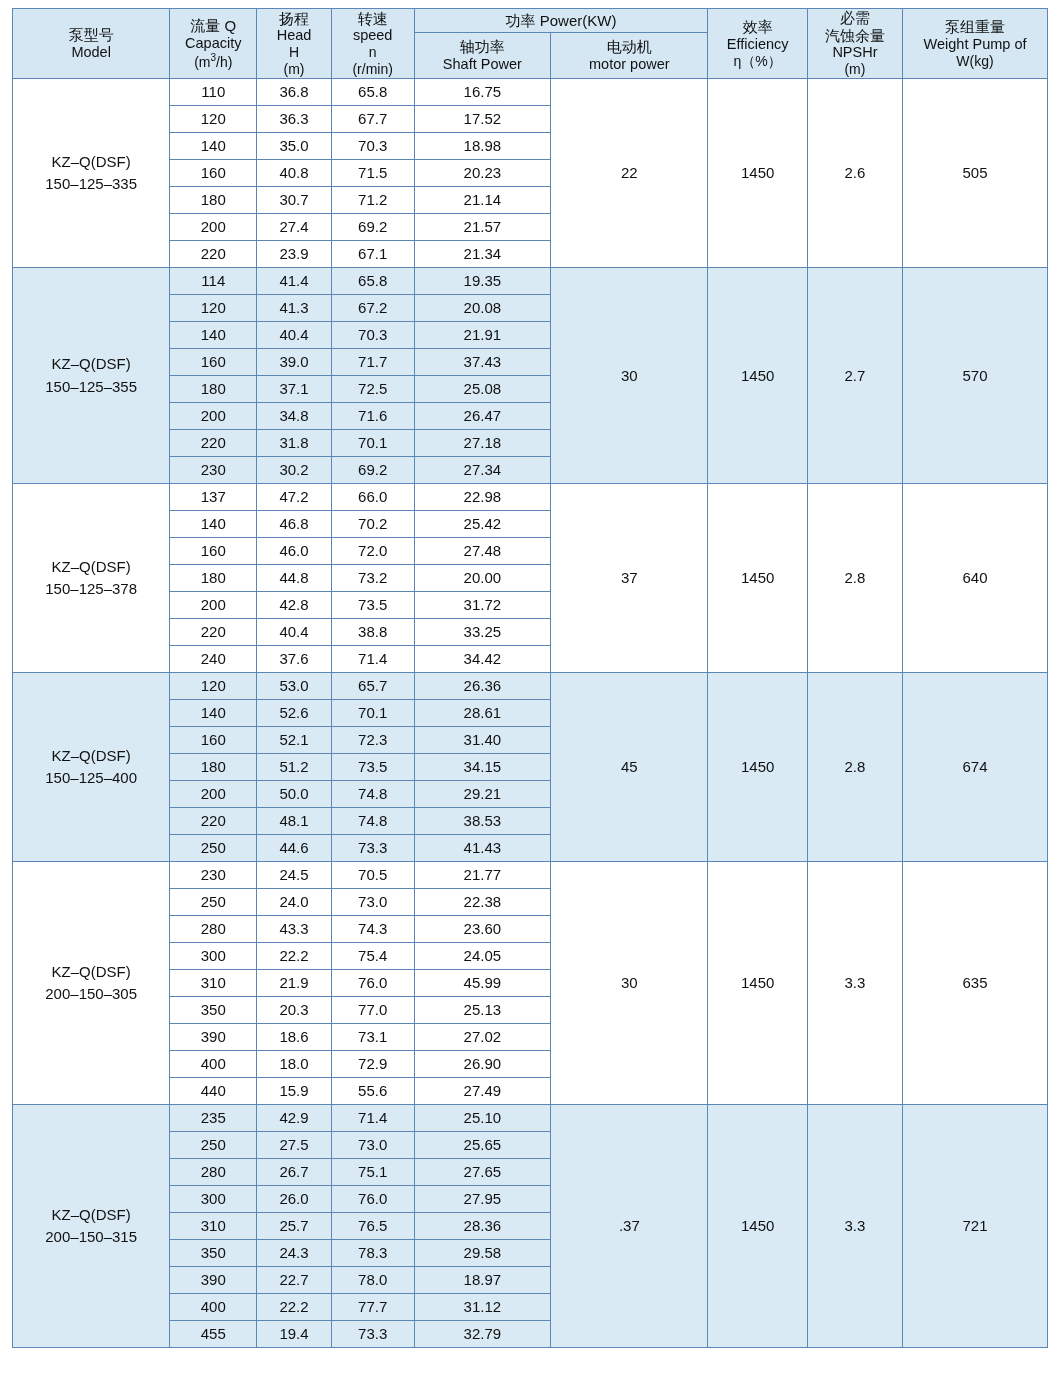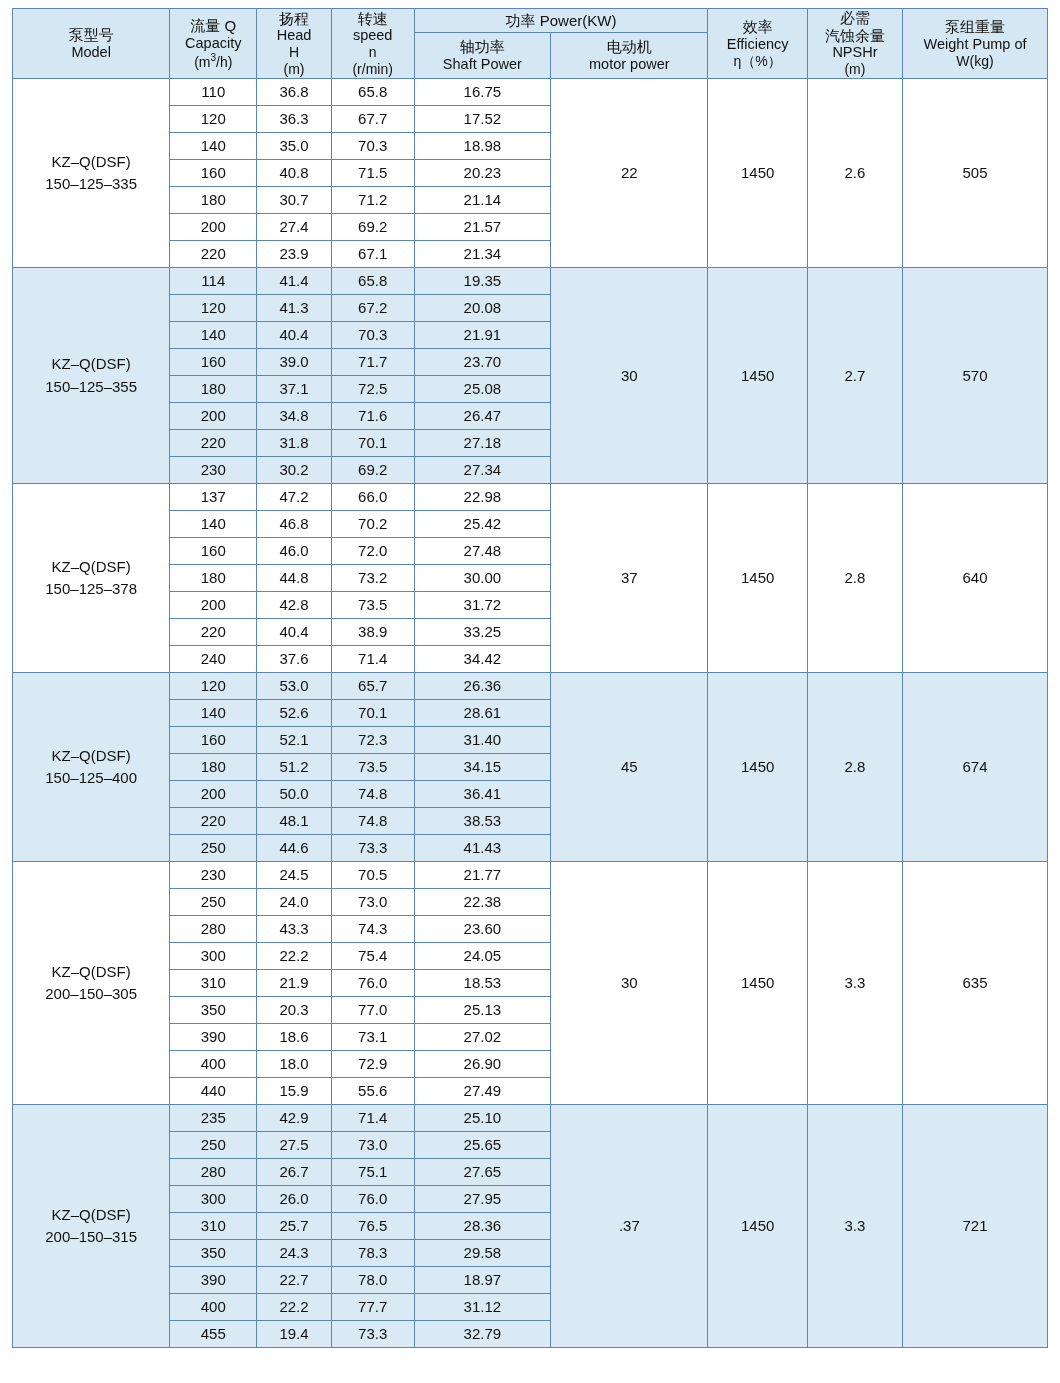--- a/index.html
+++ b/index.html
@@ -225,21 +225,21 @@
         <tr class="band-b">
           <td>140</td>
           <td>40.4</td>
           <td>70.3</td>
           <td>21.91</td>
         </tr>
         <tr class="band-b">
           <td>160</td>
           <td>39.0</td>
           <td>71.7</td>
-          <td>23.70</td>
+          <td>37.43</td>
         </tr>
         <tr class="band-b">
           <td>180</td>
           <td>37.1</td>
           <td>72.5</td>
           <td>25.08</td>
         </tr>
         <tr class="band-b">
           <td>200</td>
           <td>34.8</td>
@@ -281,32 +281,32 @@
         <tr class="band-a">
           <td>160</td>
           <td>46.0</td>
           <td>72.0</td>
           <td>27.48</td>
         </tr>
         <tr class="band-a">
           <td>180</td>
           <td>44.8</td>
           <td>73.2</td>
-          <td>30.00</td>
+          <td>20.00</td>
         </tr>
         <tr class="band-a">
           <td>200</td>
           <td>42.8</td>
           <td>73.5</td>
           <td>31.72</td>
         </tr>
         <tr class="band-a">
           <td>220</td>
           <td>40.4</td>
-          <td>38.9</td>
+          <td>38.8</td>
           <td>33.25</td>
         </tr>
         <tr class="band-a">
           <td>240</td>
           <td>37.6</td>
           <td>71.4</td>
           <td>34.42</td>
         </tr>
         <tr class="band-b">
           <td class="model" rowspan="7">
@@ -337,21 +337,21 @@
         <tr class="band-b">
           <td>180</td>
           <td>51.2</td>
           <td>73.5</td>
           <td>34.15</td>
         </tr>
         <tr class="band-b">
           <td>200</td>
           <td>50.0</td>
           <td>74.8</td>
-          <td>36.41</td>
+          <td>29.21</td>
         </tr>
         <tr class="band-b">
           <td>220</td>
           <td>48.1</td>
           <td>74.8</td>
           <td>38.53</td>
         </tr>
         <tr class="band-b">
           <td>250</td>
           <td>44.6</td>
@@ -387,21 +387,21 @@
         <tr class="band-a">
           <td>300</td>
           <td>22.2</td>
           <td>75.4</td>
           <td>24.05</td>
         </tr>
         <tr class="band-a">
           <td>310</td>
           <td>21.9</td>
           <td>76.0</td>
-          <td>18.53</td>
+          <td>45.99</td>
         </tr>
         <tr class="band-a">
           <td>350</td>
           <td>20.3</td>
           <td>77.0</td>
           <td>25.13</td>
         </tr>
         <tr class="band-a">
           <td>390</td>
           <td>18.6</td>

